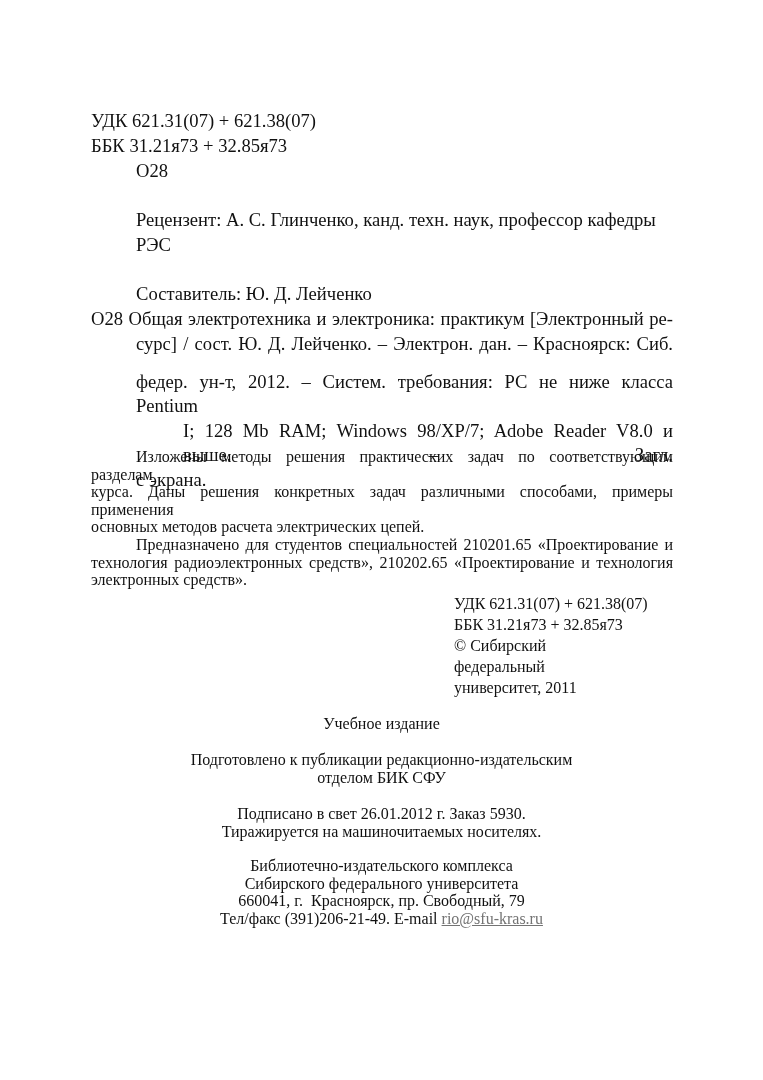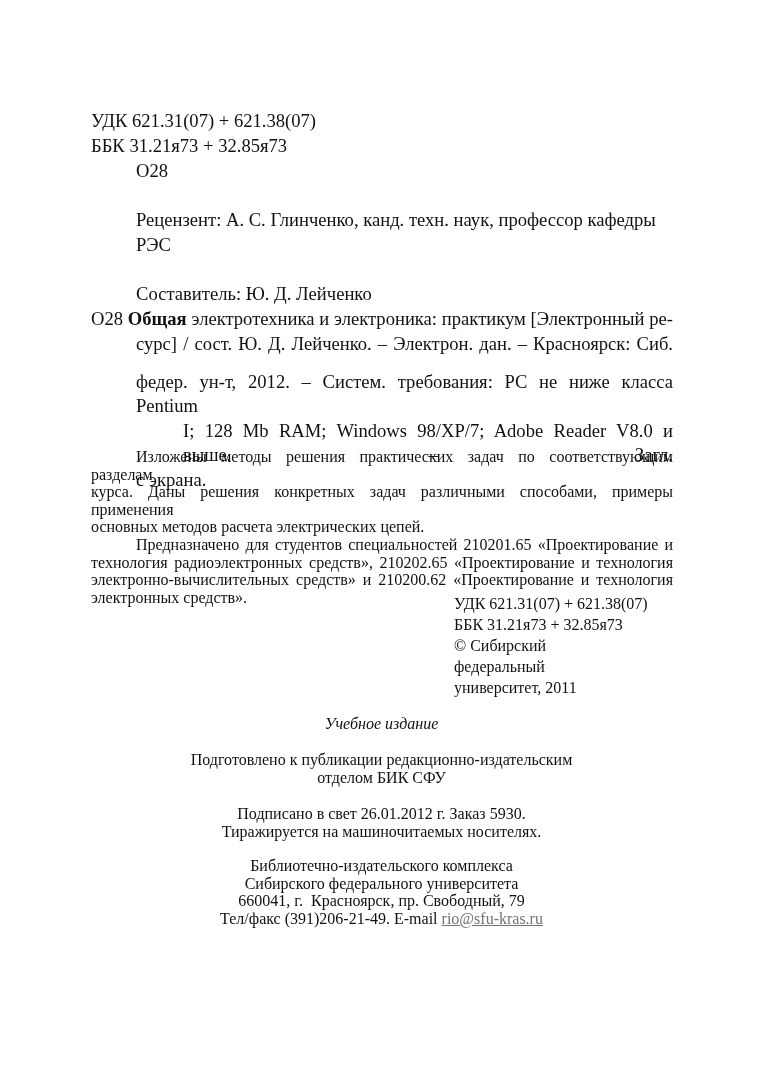--- a/index.html
+++ b/index.html
@@ -3,21 +3,21 @@
   <meta charset="utf-8">
   <style>
     html, body { margin: 0; padding: 0; background: #ffffff; }
     body { width: 763px; height: 1080px; position: relative; overflow: hidden;
            font-family: "Liberation Serif", "DejaVu Serif", serif; color: #111; }
     .abs { position: absolute; }
     .big { font-size: 18.6px; line-height: 24px; }
     .small { font-size: 16px; line-height: 17.6px; }
     .center { text-align: center; }
     a.link { color: #737373; text-decoration: underline; }
-    b { font-weight: bold; }
+    b { font-weight: normal; }
     .line { white-space: nowrap; }
     .jl { display: block; text-align: justify; text-align-last: justify; }
   </style>
 </head>
 <body>
 
 <div class="abs big line" style="left:91px; top:109px;">УДК 621.31(07) + 621.38(07)</div>
 <div class="abs big line" style="left:91px; top:134px;">ББК 31.21я73 + 32.85я73</div>
 <div class="abs big line" style="left:136px; top:159px;">О28</div>
 
@@ -39,33 +39,32 @@
   <span class="jl" style="margin-top:1px;margin-left:47px;">I; 128 Mb RAM; Windows 98/XP/7; Adobe Reader V8.0 и выше. – Загл.</span>
   <span style="display:block; margin-top:1px;">с экрана.</span>
 </div>
 
 <div class="abs small" style="left:91px; top:448px; width:582px;">
   <span class="jl" style="text-indent:45px;">Изложены методы решения практических задач по соответствующим разделам</span>
   <span class="jl">курса. Даны решения конкретных задач различными способами, примеры применения</span>
   <span style="display:block;">основных методов расчета электрических цепей.</span>
   <span class="jl" style="text-indent:45px;">Предназначено для студентов специальностей 210201.65 «Проектирование и</span>
   <span class="jl">технология радиоэлектронных средств», 210202.65 «Проектирование и технология</span>
-  <span class="jl">электронно-вычислительных средств» и 210200.62 «Проектирование и технология</span>
   <span style="display:block;">электронных средств».</span>
 </div>
 
 <div class="abs small line" style="left:454px; top:593px; line-height:21px;">
   <div>УДК  621.31(07) + 621.38(07)</div>
   <div>ББК 31.21я73 + 32.85я73</div>
   <div>© Сибирский</div>
   <div>федеральный</div>
   <div>университет, 2011</div>
 </div>
 
-<div class="abs small center" style="left:0; width:763px; top:715px;font-style:italic;">Учебное издание</div>
+<div class="abs small center" style="left:0; width:763px; top:715px;">Учебное издание</div>
 
 <div class="abs small center" style="left:0; width:763px; top:751px;">
   <div>Подготовлено к публикации редакционно-издательским</div>
   <div>отделом БИК СФУ</div>
 </div>
 
 <div class="abs small center" style="left:0; width:763px; top:805px;">
   <div>Подписано в свет 26.01.2012 г. Заказ 5930.</div>
   <div>Тиражируется на машиночитаемых носителях.</div>
 </div>

